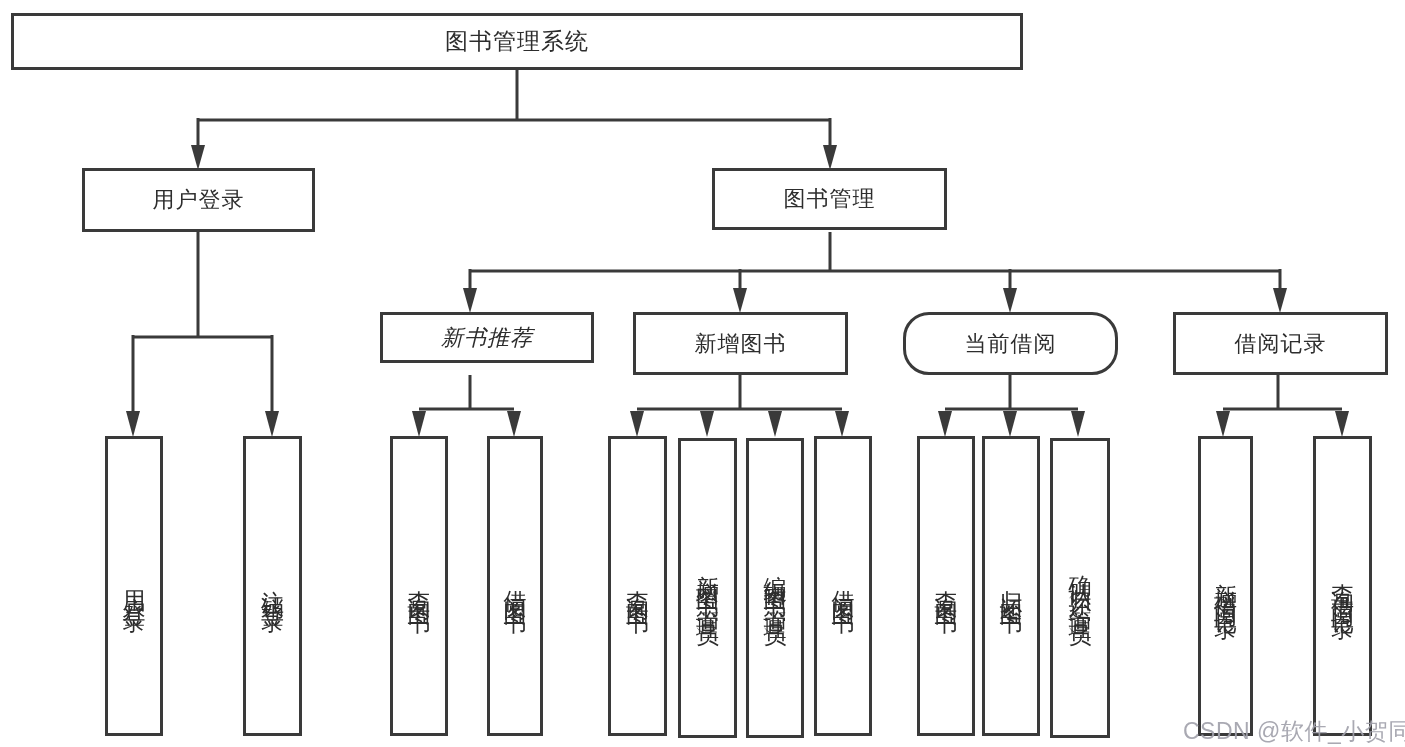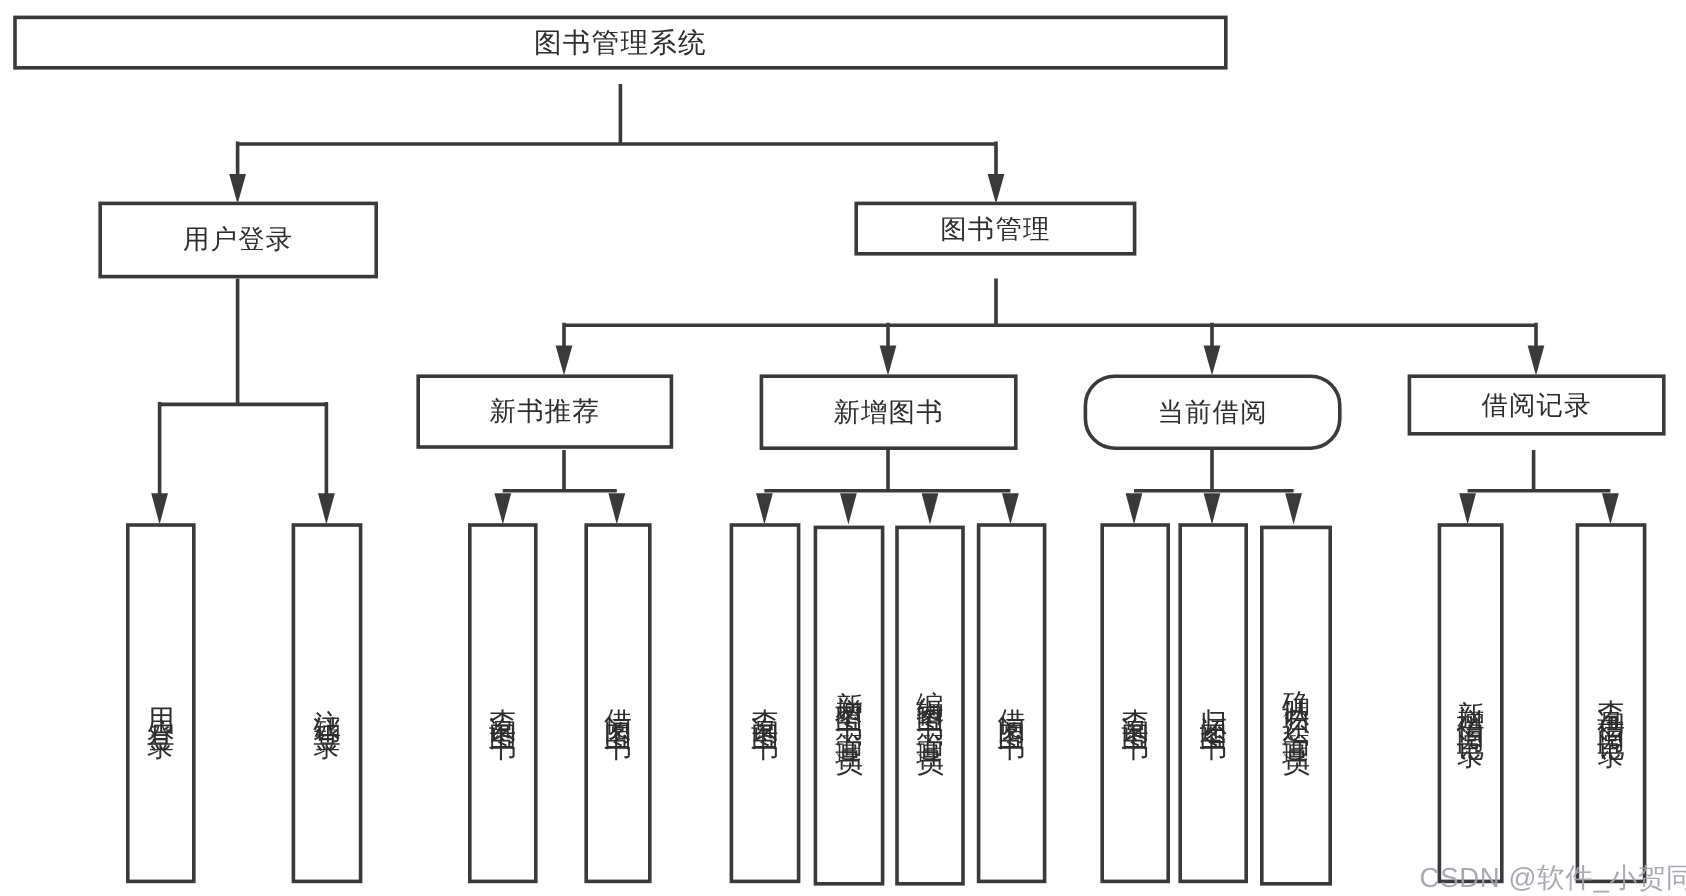--- a/index.html
+++ b/index.html
@@ -92,41 +92,41 @@
       <polygon points="768,411 782,411 775,437"></polygon>
       <polygon points="835,411 849,411 842,437"></polygon>
       <polygon points="938,411 952,411 945,437"></polygon>
       <polygon points="1003,411 1017,411 1010,437"></polygon>
       <polygon points="1071,411 1085,411 1078,437"></polygon>
       <polygon points="1216,411 1230,411 1223,437"></polygon>
       <polygon points="1335,411 1349,411 1342,437"></polygon>
     </g>
   </svg>
 
-  <div class="node hnode root-node" style="left:11px; top:13px; width:1012px; height:45px;">
+  <div class="node hnode root-node" style="left:11px; top:13px; width:1012px; height:57px;">
     <span>图书管理系统</span>
   </div>
 
   <div class="node hnode" style="left:82px; top:168px; width:233px; height:64px;">
     <span>用户登录</span>
   </div>
-  <div class="node hnode" style="left:712px; top:168px; width:235px; height:45px;">
+  <div class="node hnode" style="left:712px; top:168px; width:235px; height:62px;">
     <span>图书管理</span>
   </div>
 
-  <div class="node hnode" style="left:347px; top:312px; width:214px; height:62px;">
+  <div class="node hnode" style="left:380px; top:312px; width:214px; height:51px;font-style:italic;">
     <span>新书推荐</span>
   </div>
   <div class="node hnode" style="left:633px; top:312px; width:215px; height:63px;">
     <span>新增图书</span>
   </div>
   <div class="node hnode" style="left:903px; top:312px; width:215px; height:63px;border-radius:26px;">
     <span>当前借阅</span>
   </div>
-  <div class="node hnode" style="left:1173px; top:312px; width:215px; height:51px;">
+  <div class="node hnode" style="left:1173px; top:312px; width:215px; height:63px;">
     <span>借阅记录</span>
   </div>
 
   <div class="node vnode" style="left:105px; top:436px; width:58px; height:300px;">
     <span>用户登录</span>
   </div>
   <div class="node vnode" style="left:243px; top:436px; width:59px; height:300px;">
     <span>注销登录</span>
   </div>
 

